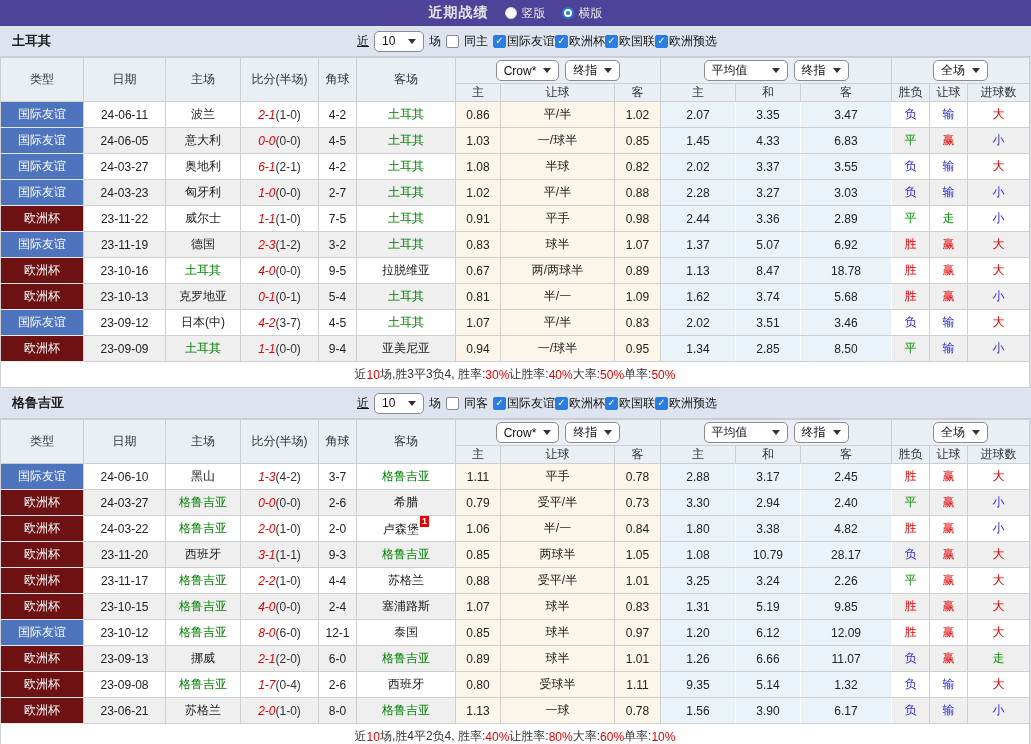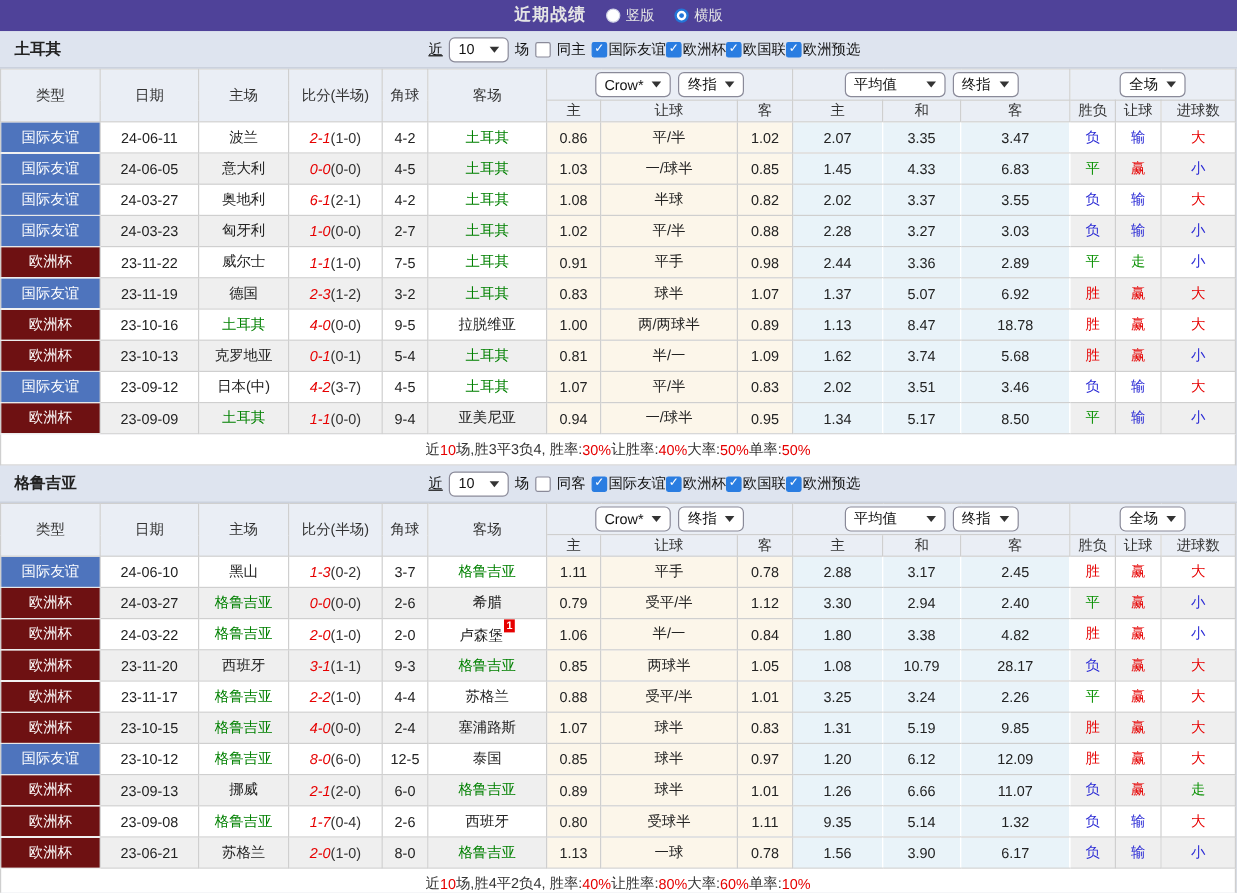--- a/index.html
+++ b/index.html
@@ -292,21 +292,21 @@
             <td class="t-r">赢</td>
             <td class="t-r">大</td>
           </tr>
           <tr class="odd">
             <td class="type maroon">欧洲杯</td>
             <td>23-10-16</td>
             <td><span class="team">土耳其</span></td>
             <td><span class="score-main">4-0</span><span class="half">(0-0)</span></td>
             <td>9-5</td>
             <td><span>拉脱维亚</span></td>
-            <td class="c-crow">1.00</td>
+            <td class="c-crow">0.67</td>
             <td class="c-crow">两/两球半</td>
             <td class="c-crow">0.89</td>
             <td class="c-avg">1.13</td>
             <td class="c-avg">8.47</td>
             <td class="c-avg">18.78</td>
             <td class="t-r">胜</td>
             <td class="t-r">赢</td>
             <td class="t-r">大</td>
           </tr>
           <tr class="even">
@@ -347,21 +347,21 @@
             <td class="type maroon">欧洲杯</td>
             <td>23-09-09</td>
             <td><span class="team">土耳其</span></td>
             <td><span class="score-main">1-1</span><span class="half">(0-0)</span></td>
             <td>9-4</td>
             <td><span>亚美尼亚</span></td>
             <td class="c-crow">0.94</td>
             <td class="c-crow">一/球半</td>
             <td class="c-crow">0.95</td>
             <td class="c-avg">1.34</td>
-            <td class="c-avg">5.17</td>
+            <td class="c-avg">2.85</td>
             <td class="c-avg">8.50</td>
             <td class="t-g">平</td>
             <td class="t-b">输</td>
             <td class="t-b">小</td>
           </tr>
         </tbody>
     </table>
     <div class="summary">
         <span>近</span>
         <span class="red">10</span>
@@ -472,21 +472,21 @@
             <th>胜负</th>
             <th>让球</th>
             <th>进球数</th>
           </tr>
       </thead>
       <tbody>
           <tr class="odd">
             <td class="type blue">国际友谊</td>
             <td>24-06-10</td>
             <td><span>黑山</span></td>
-            <td><span class="score-main">1-3</span><span class="half">(0-2)</span></td>
+            <td><span class="score-main">1-3</span><span class="half">(4-2)</span></td>
             <td>3-7</td>
             <td><span class="team">格鲁吉亚</span></td>
             <td class="c-crow">1.11</td>
             <td class="c-crow">平手</td>
             <td class="c-crow">0.78</td>
             <td class="c-avg">2.88</td>
             <td class="c-avg">3.17</td>
             <td class="c-avg">2.45</td>
             <td class="t-r">胜</td>
             <td class="t-r">赢</td>
@@ -494,21 +494,21 @@
           </tr>
           <tr class="even">
             <td class="type maroon">欧洲杯</td>
             <td>24-03-27</td>
             <td><span class="team">格鲁吉亚</span></td>
             <td><span class="score-main">0-0</span><span class="half">(0-0)</span></td>
             <td>2-6</td>
             <td><span>希腊</span></td>
             <td class="c-crow">0.79</td>
             <td class="c-crow">受平/半</td>
-            <td class="c-crow">1.12</td>
+            <td class="c-crow">0.73</td>
             <td class="c-avg">3.30</td>
             <td class="c-avg">2.94</td>
             <td class="c-avg">2.40</td>
             <td class="t-g">平</td>
             <td class="t-r">赢</td>
             <td class="t-b">小</td>
           </tr>
           <tr class="odd">
             <td class="type maroon">欧洲杯</td>
             <td>24-03-22</td>
@@ -575,21 +575,21 @@
             <td class="c-avg">9.85</td>
             <td class="t-r">胜</td>
             <td class="t-r">赢</td>
             <td class="t-r">大</td>
           </tr>
           <tr class="odd">
             <td class="type blue">国际友谊</td>
             <td>23-10-12</td>
             <td><span class="team">格鲁吉亚</span></td>
             <td><span class="score-main">8-0</span><span class="half">(6-0)</span></td>
-            <td>12-5</td>
+            <td>12-1</td>
             <td><span>泰国</span></td>
             <td class="c-crow">0.85</td>
             <td class="c-crow">球半</td>
             <td class="c-crow">0.97</td>
             <td class="c-avg">1.20</td>
             <td class="c-avg">6.12</td>
             <td class="c-avg">12.09</td>
             <td class="t-r">胜</td>
             <td class="t-r">赢</td>
             <td class="t-r">大</td>

